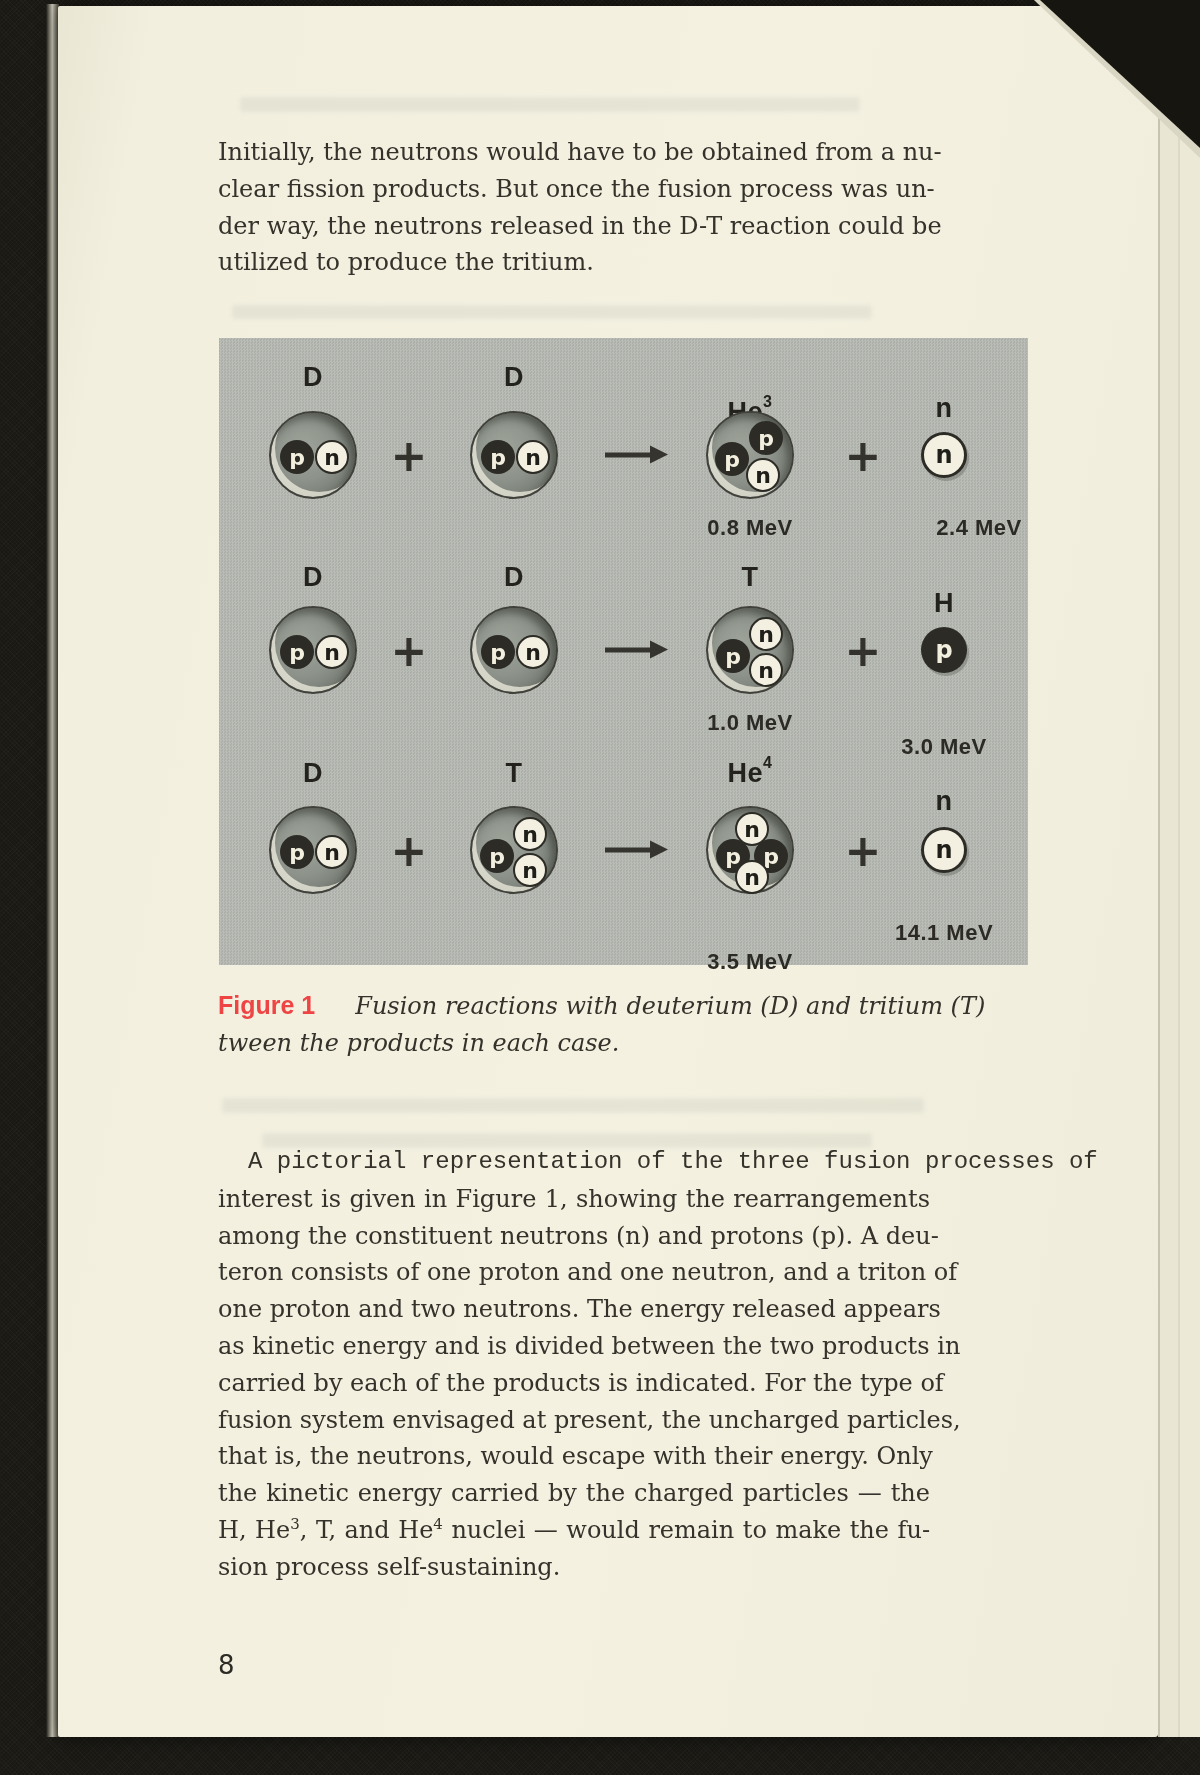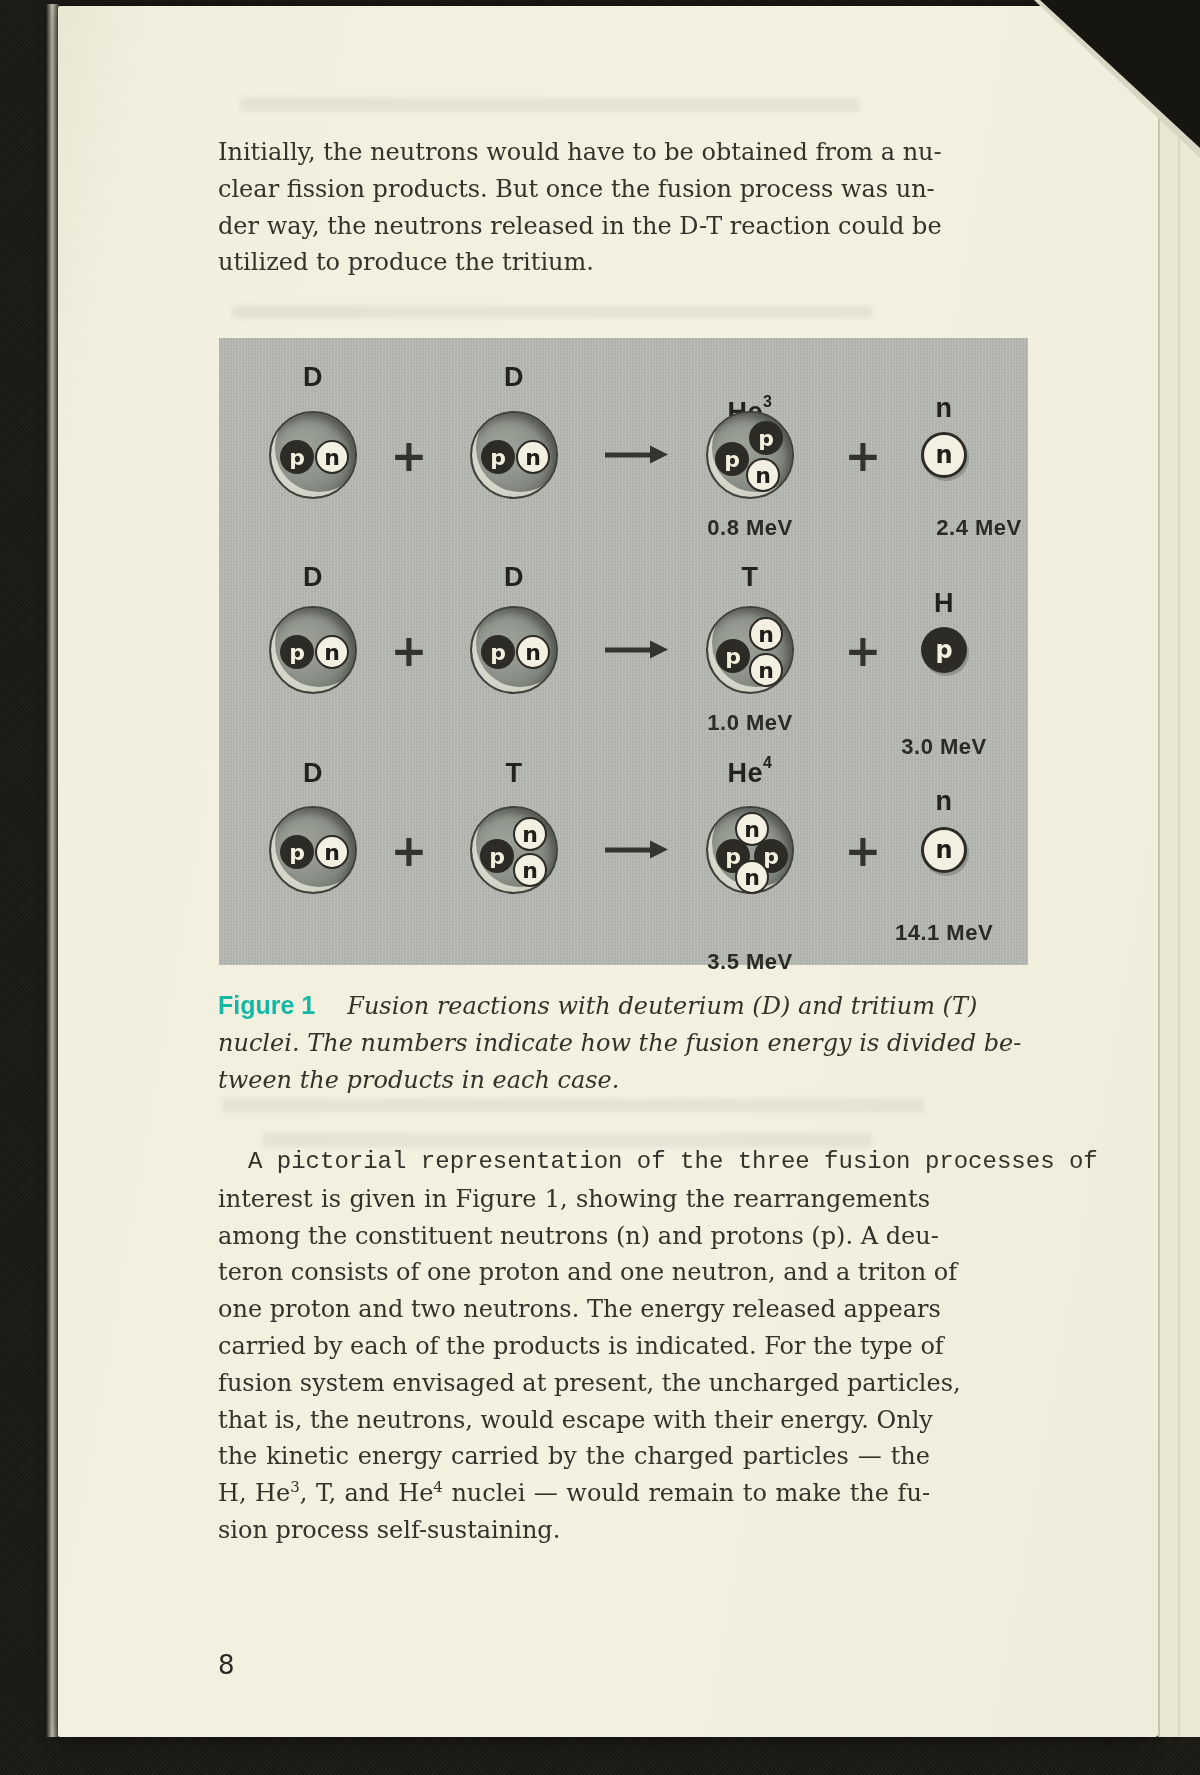--- a/index.html
+++ b/index.html
@@ -27,21 +27,21 @@
   
   .ghost{z-index:4;background:#7f8a7e;opacity:0.11;filter:blur(2px);border-radius:3px;}
   
   .textblock{z-index:5;color:#34322a;}
   .para{font:24px/36.8px "DejaVu Serif", serif;}
   .tline{text-align:justify;text-align-last:justify;white-space:nowrap;}
   .tline-last{text-align-last:left;}
   .indent{text-indent:30px;font-family:Liberation Mono, monospace;}
   sup.tsup{font-size:15px;line-height:0;}
   .caption{font:italic 24px/37.2px "DejaVu Serif", serif;}
-  .cap-tag{font:bold 25px "Liberation Sans", sans-serif;font-style:normal;margin-right:32px;color:#14b8a6;}
+  .cap-tag{font:bold 25px "Liberation Sans", sans-serif;font-style:normal;margin-right:40px;color:#ef4444;}
   .pageno{font:26px "DejaVu Sans", sans-serif;color:#2c2b26;z-index:5;}
   
   .figbox{left:219px;top:338px;width:809px;height:627px;z-index:5;
     background-color:#b5b8b1;
     background-image:repeating-conic-gradient(rgba(255,255,255,0.07) 0% 25%, rgba(0,0,0,0.05) 0% 50%);
     background-size:3px 3px;}
   .fig-row{position:absolute;inset:0;}
   .nlabel{position:absolute;transform:translate(-50%,-50%);
     font:bold 27px "Liberation Sans", sans-serif;color:#23221d;letter-spacing:0.5px;white-space:nowrap;}
   .lsup{font-size:16px;position:relative;top:-4px;line-height:0;}
@@ -173,30 +173,30 @@
     <div class="plus" style="left:644px;top:512px;">+</div>
     <div class="free neutron" style="left:725px;top:512px;">n</div>
 
     <div class="energy" style="left:531px;top:595px;margin-top:29px;">3.5 MeV</div>
     <div class="energy" style="left:725px;top:595px;">14.1 MeV</div>
   </div>
 </div>
 
 <div class="abs textblock caption" style="left:218px;top:988px;width:714px;">
   <div class="tline"><span class="cap-tag">Figure 1</span><span>Fusion reactions with deuterium (D) and tritium (T)</span></div>
-  <div class="tline">nuclei. The numbers indicate how the fusion energy is divided be-</div>
   <div class="tline tline-last">tween the products in each case.</div>
 </div>
 
 <div class="abs textblock para" style="left:218px;top:1144px;width:712px;">
   <div class="tline indent">A pictorial representation of the three fusion processes of</div>
   <div class="tline">interest is given in Figure 1, showing the rearrangements</div>
   <div class="tline">among the constituent neutrons (n) and protons (p). A deu-</div>
   <div class="tline">teron consists of one proton and one neutron, and a triton of</div>
   <div class="tline">one proton and two neutrons. The energy released appears</div>
+  <div class="tline">as kinetic energy and is divided between the two products in</div>
   <div class="tline">carried by each of the products is indicated. For the type of</div>
   <div class="tline">fusion system envisaged at present, the uncharged particles,</div>
   <div class="tline">that is, the neutrons, would escape with their energy. Only</div>
   <div class="tline">the kinetic energy carried by the charged particles — the</div>
   <div class="tline"><span>H, He</span><sup class="tsup">3</sup><span>, T, and He</span><sup class="tsup">4</sup><span> nuclei — would remain to make the fu-</span></div>
   <div class="tline tline-last">sion process self-sustaining.</div>
 </div>
 
 <div class="abs pageno" style="left:218px;top:1650px;">8</div>
 

